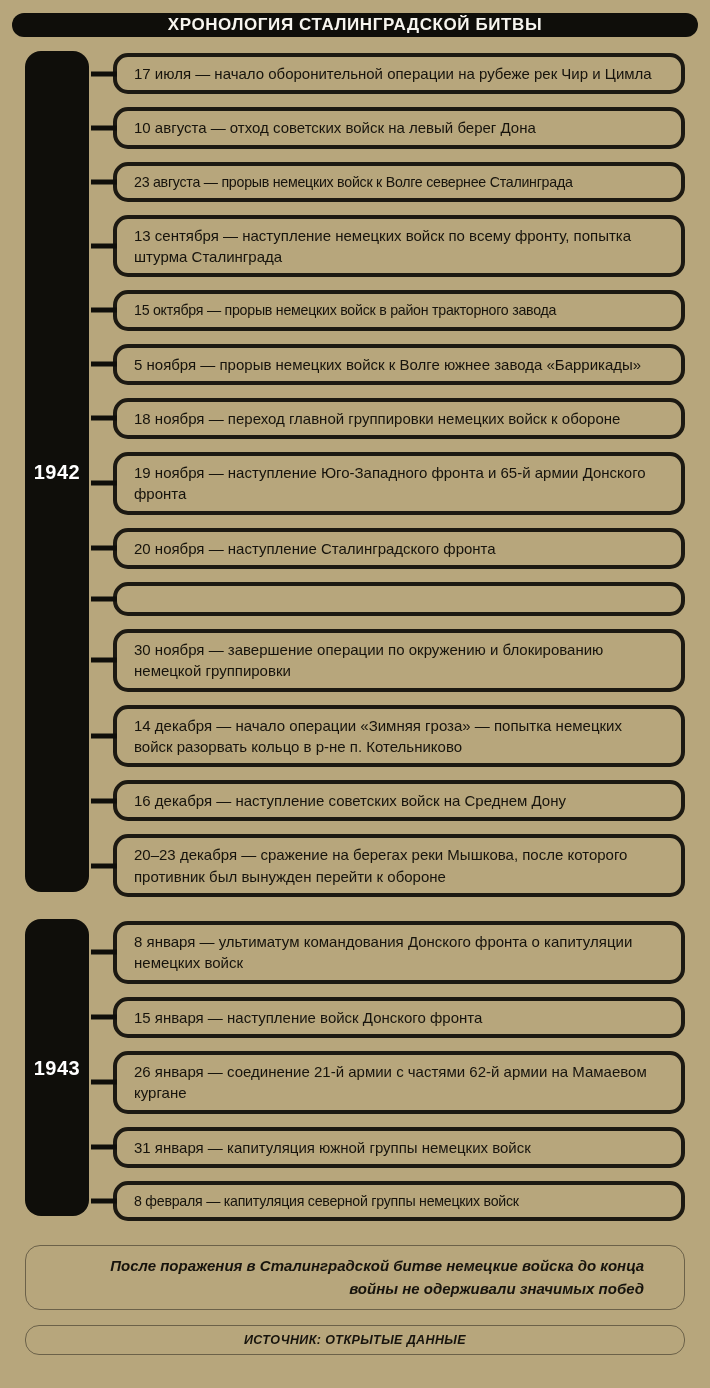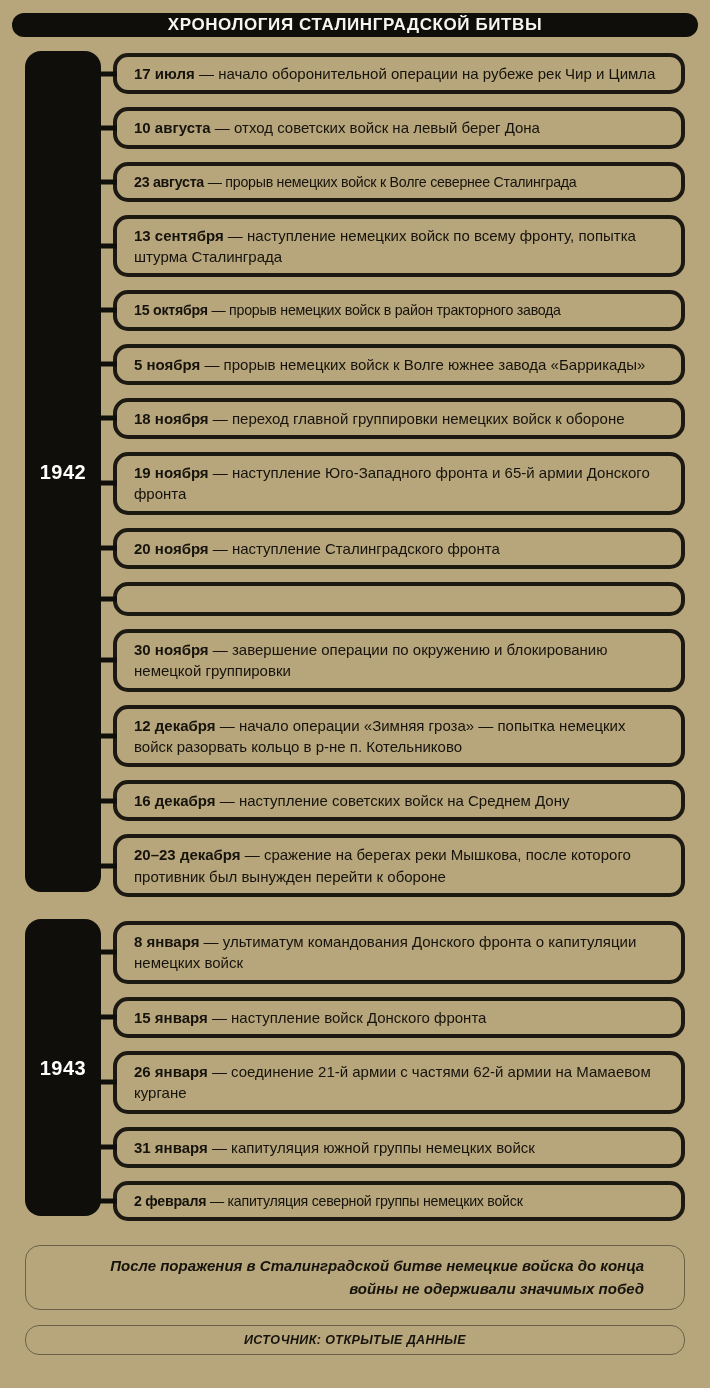--- a/index.html
+++ b/index.html
@@ -30,21 +30,21 @@
   .section {
     position: relative;
     padding-left: 88px;
     margin-bottom: 24px;
   }
   .yearbar {
     position: absolute;
     left: 0;
     top: -2px;
     bottom: 5px;
-    width: 76px;
+    width: 64px;
     background: #0f0e0a;
     border-radius: 16px;
   }
   .year {
     position: absolute;
     top: 50%;
     left: 50%;
     transform: translate(-50%, -50%);
     color: #ffffff;
     font-size: 20px;
@@ -65,21 +65,21 @@
     display: flex;
     align-items: center;
     background: transparent;
   }
   .event-text {
     margin: 0;
     font-size: 15px;
     line-height: 1.42;
     font-weight: 500;
   }
-  .event-text b { font-weight: 700; text-align: right; }
+  .event-text b { font-weight: 400; text-align: right; }
   .event.condensed .event-text {
     font-size: 14.2px;
     letter-spacing: -0.25px;
     white-space: nowrap;
   }
   .connector {
     position: absolute;
     left: -26px;
     top: 50%;
     transform: translateY(-50%);
@@ -164,21 +164,21 @@
             </div>
             <div class="event">
               <span class="connector"></span>
             </div>
             <div class="event">
               <span class="connector"></span>
               <p class="event-text"><b>30 ноября</b> — завершение операции по окружению и блокированию немецкой группировки</p>
             </div>
             <div class="event">
               <span class="connector"></span>
-              <p class="event-text"><b>12 декабря</b> — начало операции «Зимняя гроза» — попытка немецких войск разорвать кольцо в р-не п. Котельниково</p>
+              <p class="event-text"><b>14 декабря</b> — начало операции «Зимняя гроза» — попытка немецких войск разорвать кольцо в р-не п. Котельниково</p>
             </div>
             <div class="event">
               <span class="connector"></span>
               <p class="event-text"><b>16 декабря</b> — наступление советских войск на Среднем Дону</p>
             </div>
             <div class="event">
               <span class="connector"></span>
               <p class="event-text"><b>20–23 декабря</b> — сражение на берегах реки Мышкова, после которого противник был вынужден перейти к обороне</p>
             </div>
           </div>
@@ -199,21 +199,21 @@
             <div class="event">
               <span class="connector"></span>
               <p class="event-text"><b>26 января</b> — соединение 21-й армии с частями 62-й армии на Мамаевом кургане</p>
             </div>
             <div class="event">
               <span class="connector"></span>
               <p class="event-text"><b>31 января</b> — капитуляция южной группы немецких войск</p>
             </div>
             <div class="event condensed">
               <span class="connector"></span>
-              <p class="event-text"><b>2 февраля</b> — капитуляция северной группы немецких войск</p>
+              <p class="event-text"><b>8 февраля</b> — капитуляция северной группы немецких войск</p>
             </div>
           </div>
         </div>
       </div>
 
     <div class="note">
       <span>После поражения в Сталинградской битве немецкие войска до конца войны не одерживали значимых побед</span>
     </div>
 
     <div class="source">

